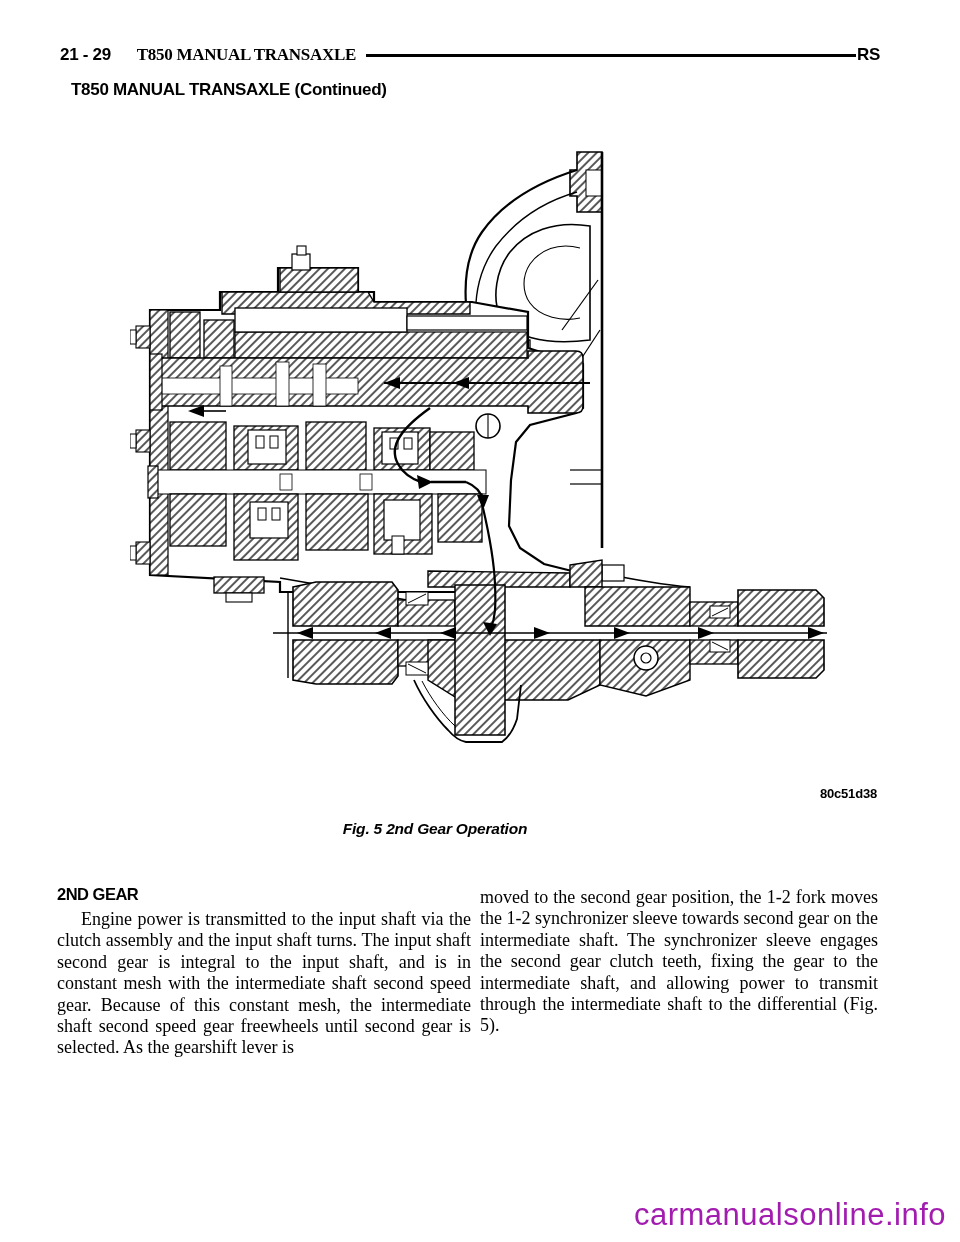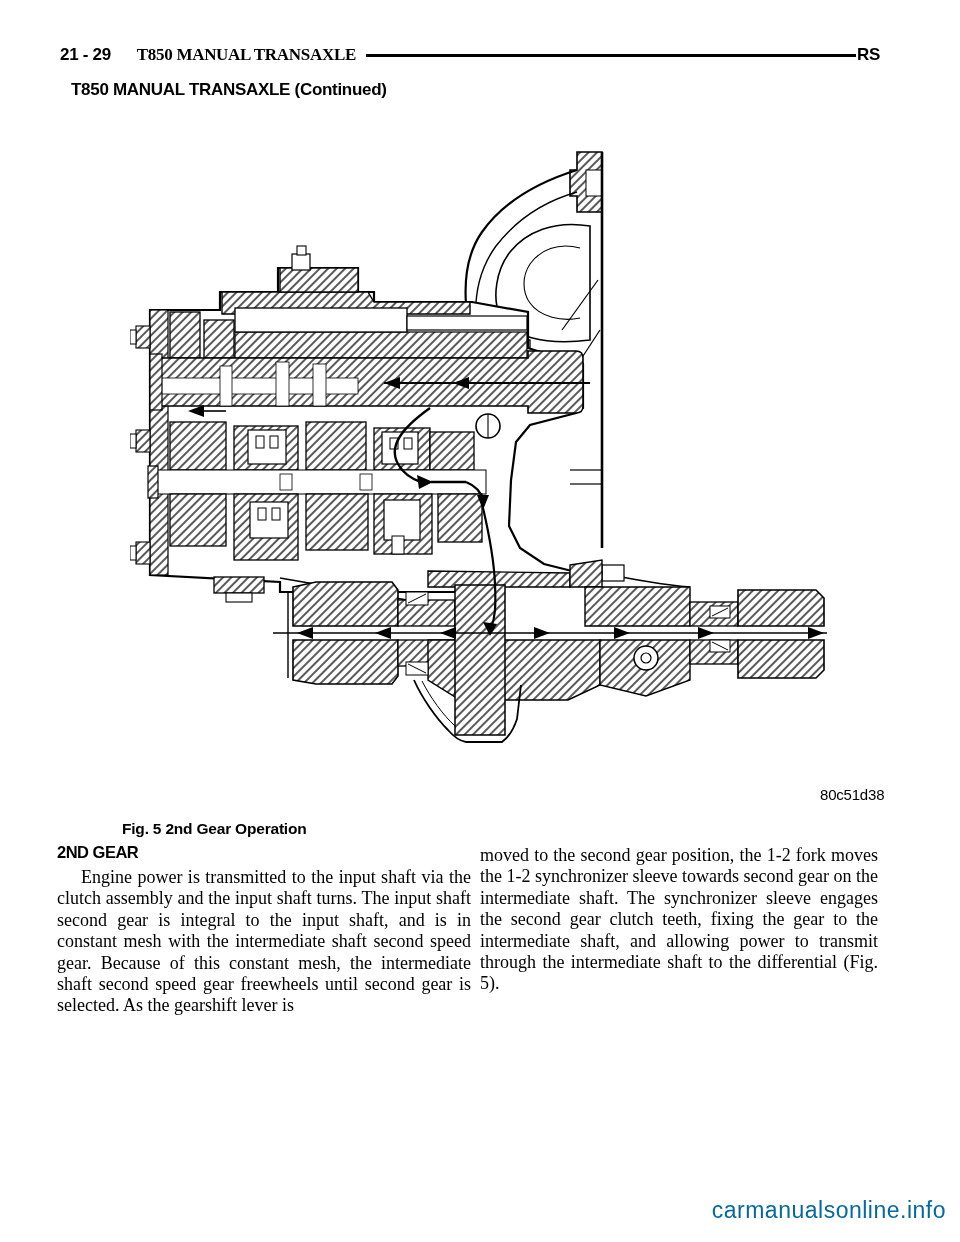--- a/index.html
+++ b/index.html
@@ -19,42 +19,42 @@
   .hdr-code{margin-left:1px;}
   .hdr-line2{
     position:absolute;left:60px;top:80px;
     font-weight:bold;font-size:17px;letter-spacing:-0.3px;margin-left:11px;
   }
   
   .fig-wrap{position:absolute;left:130px;top:140px;width:700px;height:650px;margin:0;}
   .fig-svg{display:block;width:700px;height:650px;}
   .fig-id{
     position:absolute;left:820px;top:786px;
-    font-size:15px;font-weight:normal;letter-spacing:-0.2px;
+    font-size:13px;font-weight:bold;letter-spacing:-0.2px;
   }
   .fig-caption{
-    position:absolute;left:122px;top:820px;width:610px;
-    font-weight:bold;font-size:15.5px;letter-spacing:-0.2px;
-  }
-  
-  .col{position:absolute;font-family:"Liberation Serif",serif;}
+    position:absolute;left:130px;top:820px;width:610px;text-align:center;
+    font-weight:bold;font-style:italic;font-size:15.5px;letter-spacing:-0.2px;
+  }
+  
+  .col{position:absolute;font-family:"Liberation Serif",serif;margin-top:42px;}
   .col-left{left:57px;top:843px;width:414px;}
   .col-right{left:480px;top:845px;width:398px;}
   .sec-head{
     margin:0 0 5px 0;font-family:"Liberation Sans",sans-serif;
     font-size:16.5px;font-weight:bold;letter-spacing:-0.5px;
   }
   .body-par{
     margin:0;font-size:18px;line-height:21.4px;text-align:justify;
   }
   .indent{text-indent:24px;}
   
   .watermark{
     position:absolute;right:14px;top:1197px;
-    font-size:23px;color:#0369a1;letter-spacing:0.5px;
+    font-size:31px;color:#a21caf;letter-spacing:0.5px;
   }
   
   .ln{stroke:#000;fill:none;}
   .hatch{fill:url(#h1);stroke:#000;}
   .wht{fill:#fff;stroke:#000;}
   .blk{fill:#000;stroke:none;}
 </style>
 </head>
 <body>
 

